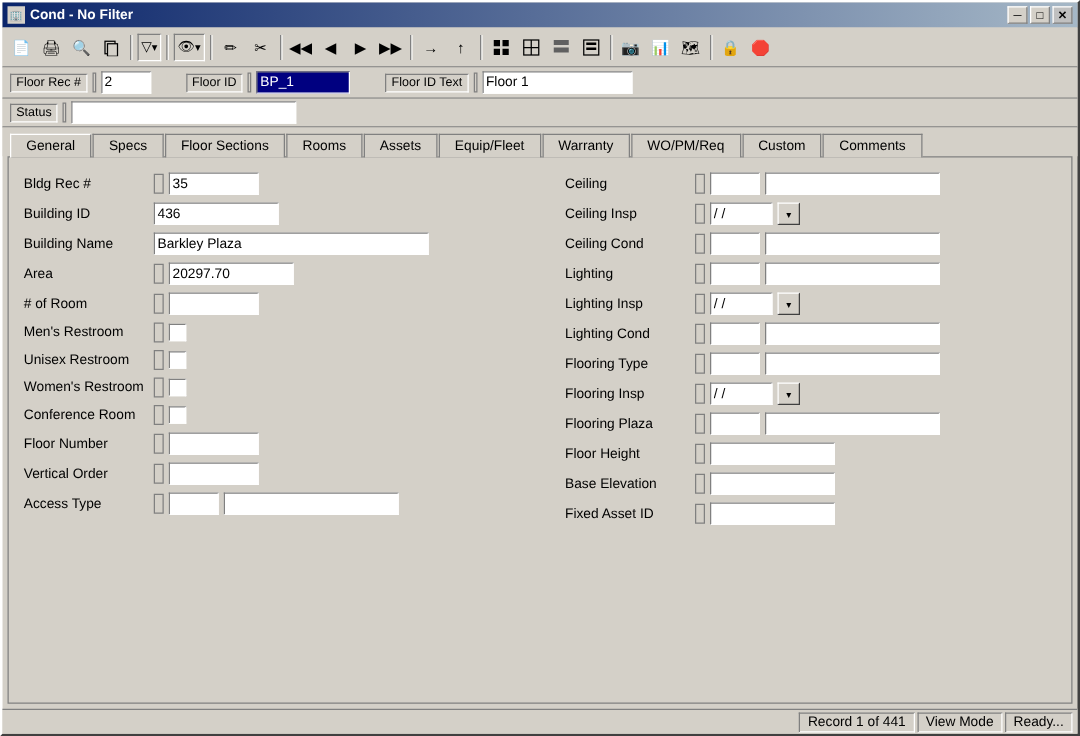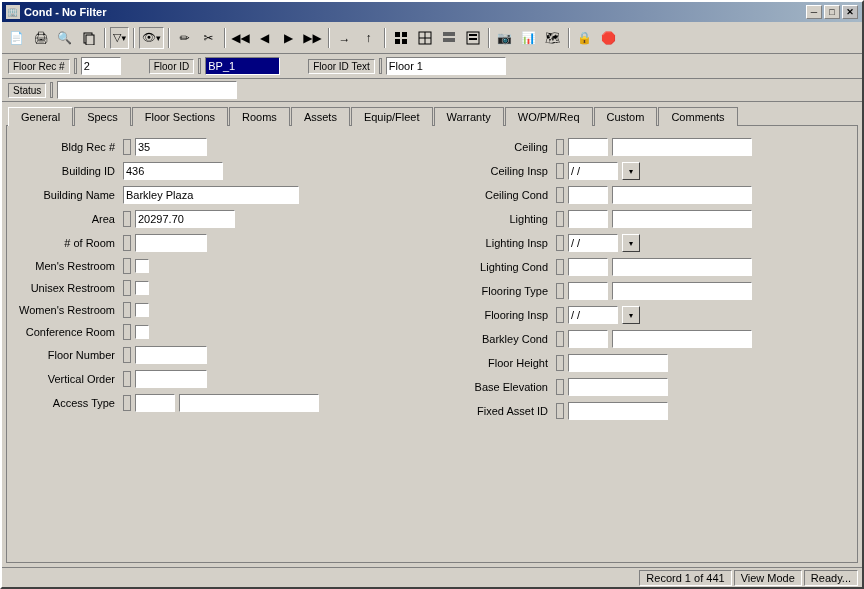--- a/index.html
+++ b/index.html
@@ -180,21 +180,21 @@
     .form-column {
       flex: 1;
     }
     .form-row {
       display: flex;
       align-items: center;
       margin-bottom: 6px;
       gap: 4px;
     }
     .form-label {
-      text-align: right;
+      text-align: left;
       font-size: 11px;
       color: #000;
       min-width: 100px;
       padding-right: 4px;
     }
     .field-icon {
       width: 8px; height: 16px;
       background: #d4d0c8;
       border: 1px solid #808080;
       flex-shrink: 0;
@@ -208,21 +208,21 @@
       display: flex; align-items: center; justify-content: center;
       cursor: pointer;
     }
     .input-short {
       width: 72px;
     }
     .input-medium {
       width: 100px;
     }
     .input-xl {
-      width: 176px;
+      width: 220px;
     }
     .input-date {
       width: 50px;
     }
     .dropdown-btn {
       width: 18px; height: 18px;
       background: #d4d0c8;
       border: 1px solid;
       border-top-color: #fff; border-left-color: #fff;
       border-right-color: #404040; border-bottom-color: #404040;
@@ -501,21 +501,21 @@
         </div>
 
         <div class="form-row">
           <span class="form-label">Flooring Insp</span>
           <div class="field-icon"></div>
           <input type="text" class="text-input input-date" value="/ /" style="">
           <div class="dropdown-btn">▾</div>
         </div>
 
         <div class="form-row">
-          <span class="form-label">Barkley Cond</span>
+          <span class="form-label">Flooring Plaza</span>
           <div class="field-icon"></div>
           <input type="text" class="text-input" value="" style="width: 40px;">
           <input type="text" class="text-input" value="" style="width: 140px;">
         </div>
 
         <div class="form-row">
           <span class="form-label">Floor Height</span>
           <div class="field-icon"></div>
           <input type="text" class="text-input input-medium" value="" style="">
         </div>

